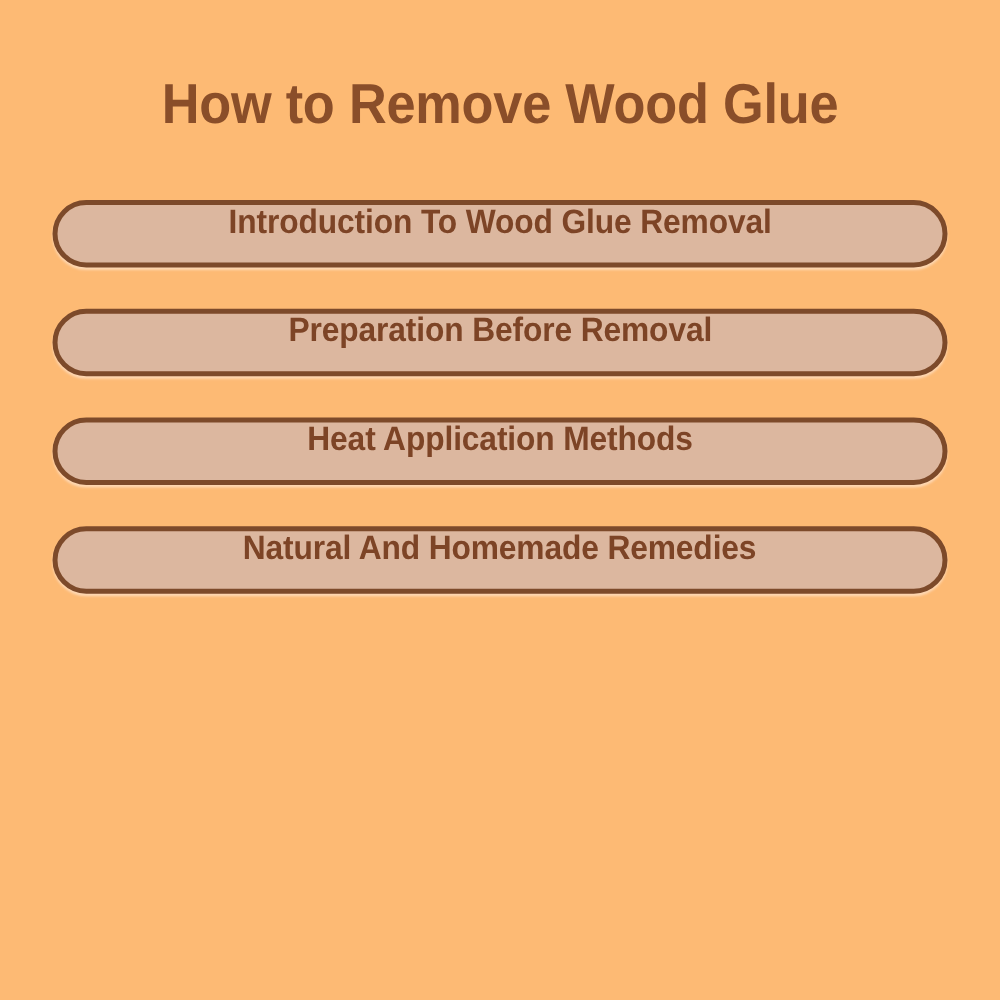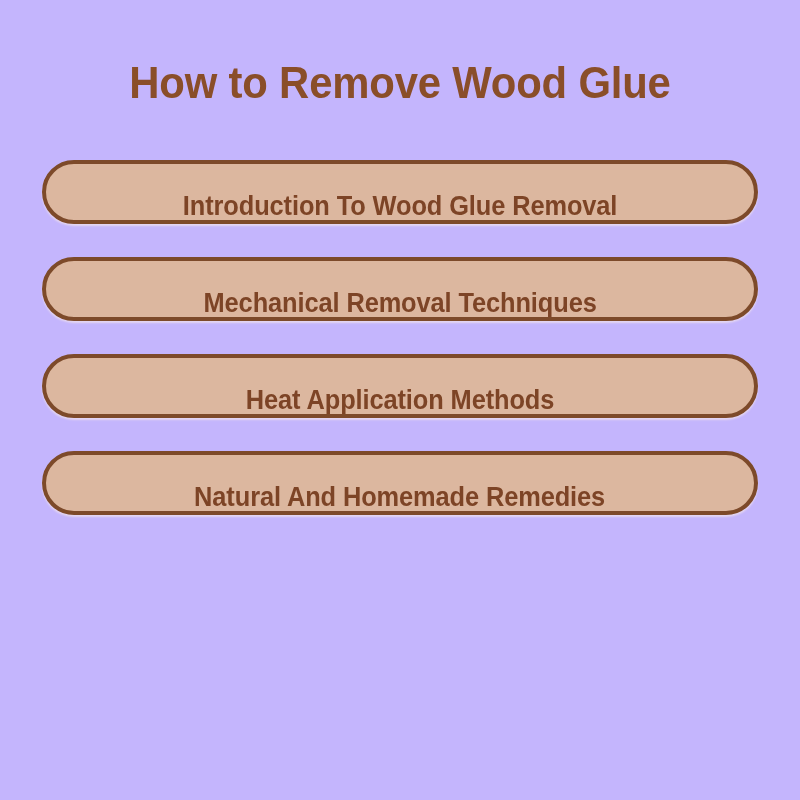--- a/index.html
+++ b/index.html
@@ -14,21 +14,21 @@
     background: #f2d2c0;
     font-family: "Liberation Sans", "DejaVu Sans", sans-serif;
     -webkit-font-smoothing: antialiased;
   }
 
   .infographic {
     position: relative;
     width: 800px;
     height: 800px;
     box-sizing: border-box;
-    background: #c4b5fd;
+    background: #fdba74;
     display: flex;
     flex-direction: column;
     align-items: center;
   }
 
   .page-title {
     margin: 0;
     padding: 0;
     width: 100%;
     text-align: center;
@@ -54,26 +54,26 @@
     margin: 0;
     padding: 0;
     display: flex;
     flex-direction: column;
     gap: 33px;
   }
 
   .pill {
     box-sizing: border-box;
     width: 716px;
-    height: 64px;
+    height: 54px;
     background: #dcb79f;
     border: 4px solid #7d4a2a;
     border-radius: 40px;
     display: flex;
-    align-items: flex-end;
+    align-items: flex-start;
     justify-content: center;
     overflow: hidden;
     box-shadow: 0 2px 2px rgba(255, 240, 232, 0.55);
   }
 
   .pill-label {
     color: #7d4426;
     font-family: "Liberation Sans", "DejaVu Sans", sans-serif;
     font-weight: bold;
     font-size: 27px;
@@ -92,24 +92,24 @@
 
   <h1 class="page-title">How to Remove Wood Glue</h1>
 
   <ul class="pill-list">
 
     <li class="pill">
       <span class="pill-label">Introduction To Wood Glue Removal</span>
     </li>
 
 
+    <li class="pill">
+      <span class="pill-label">Preparation Before Removal</span>
+    </li>
 
-    <li class="pill">
-      <span class="pill-label">Mechanical Removal Techniques</span>
-    </li>
 
 
     <li class="pill">
       <span class="pill-label">Heat Application Methods</span>
     </li>
 
     <li class="pill">
       <span class="pill-label">Natural And Homemade Remedies</span>
     </li>
 

